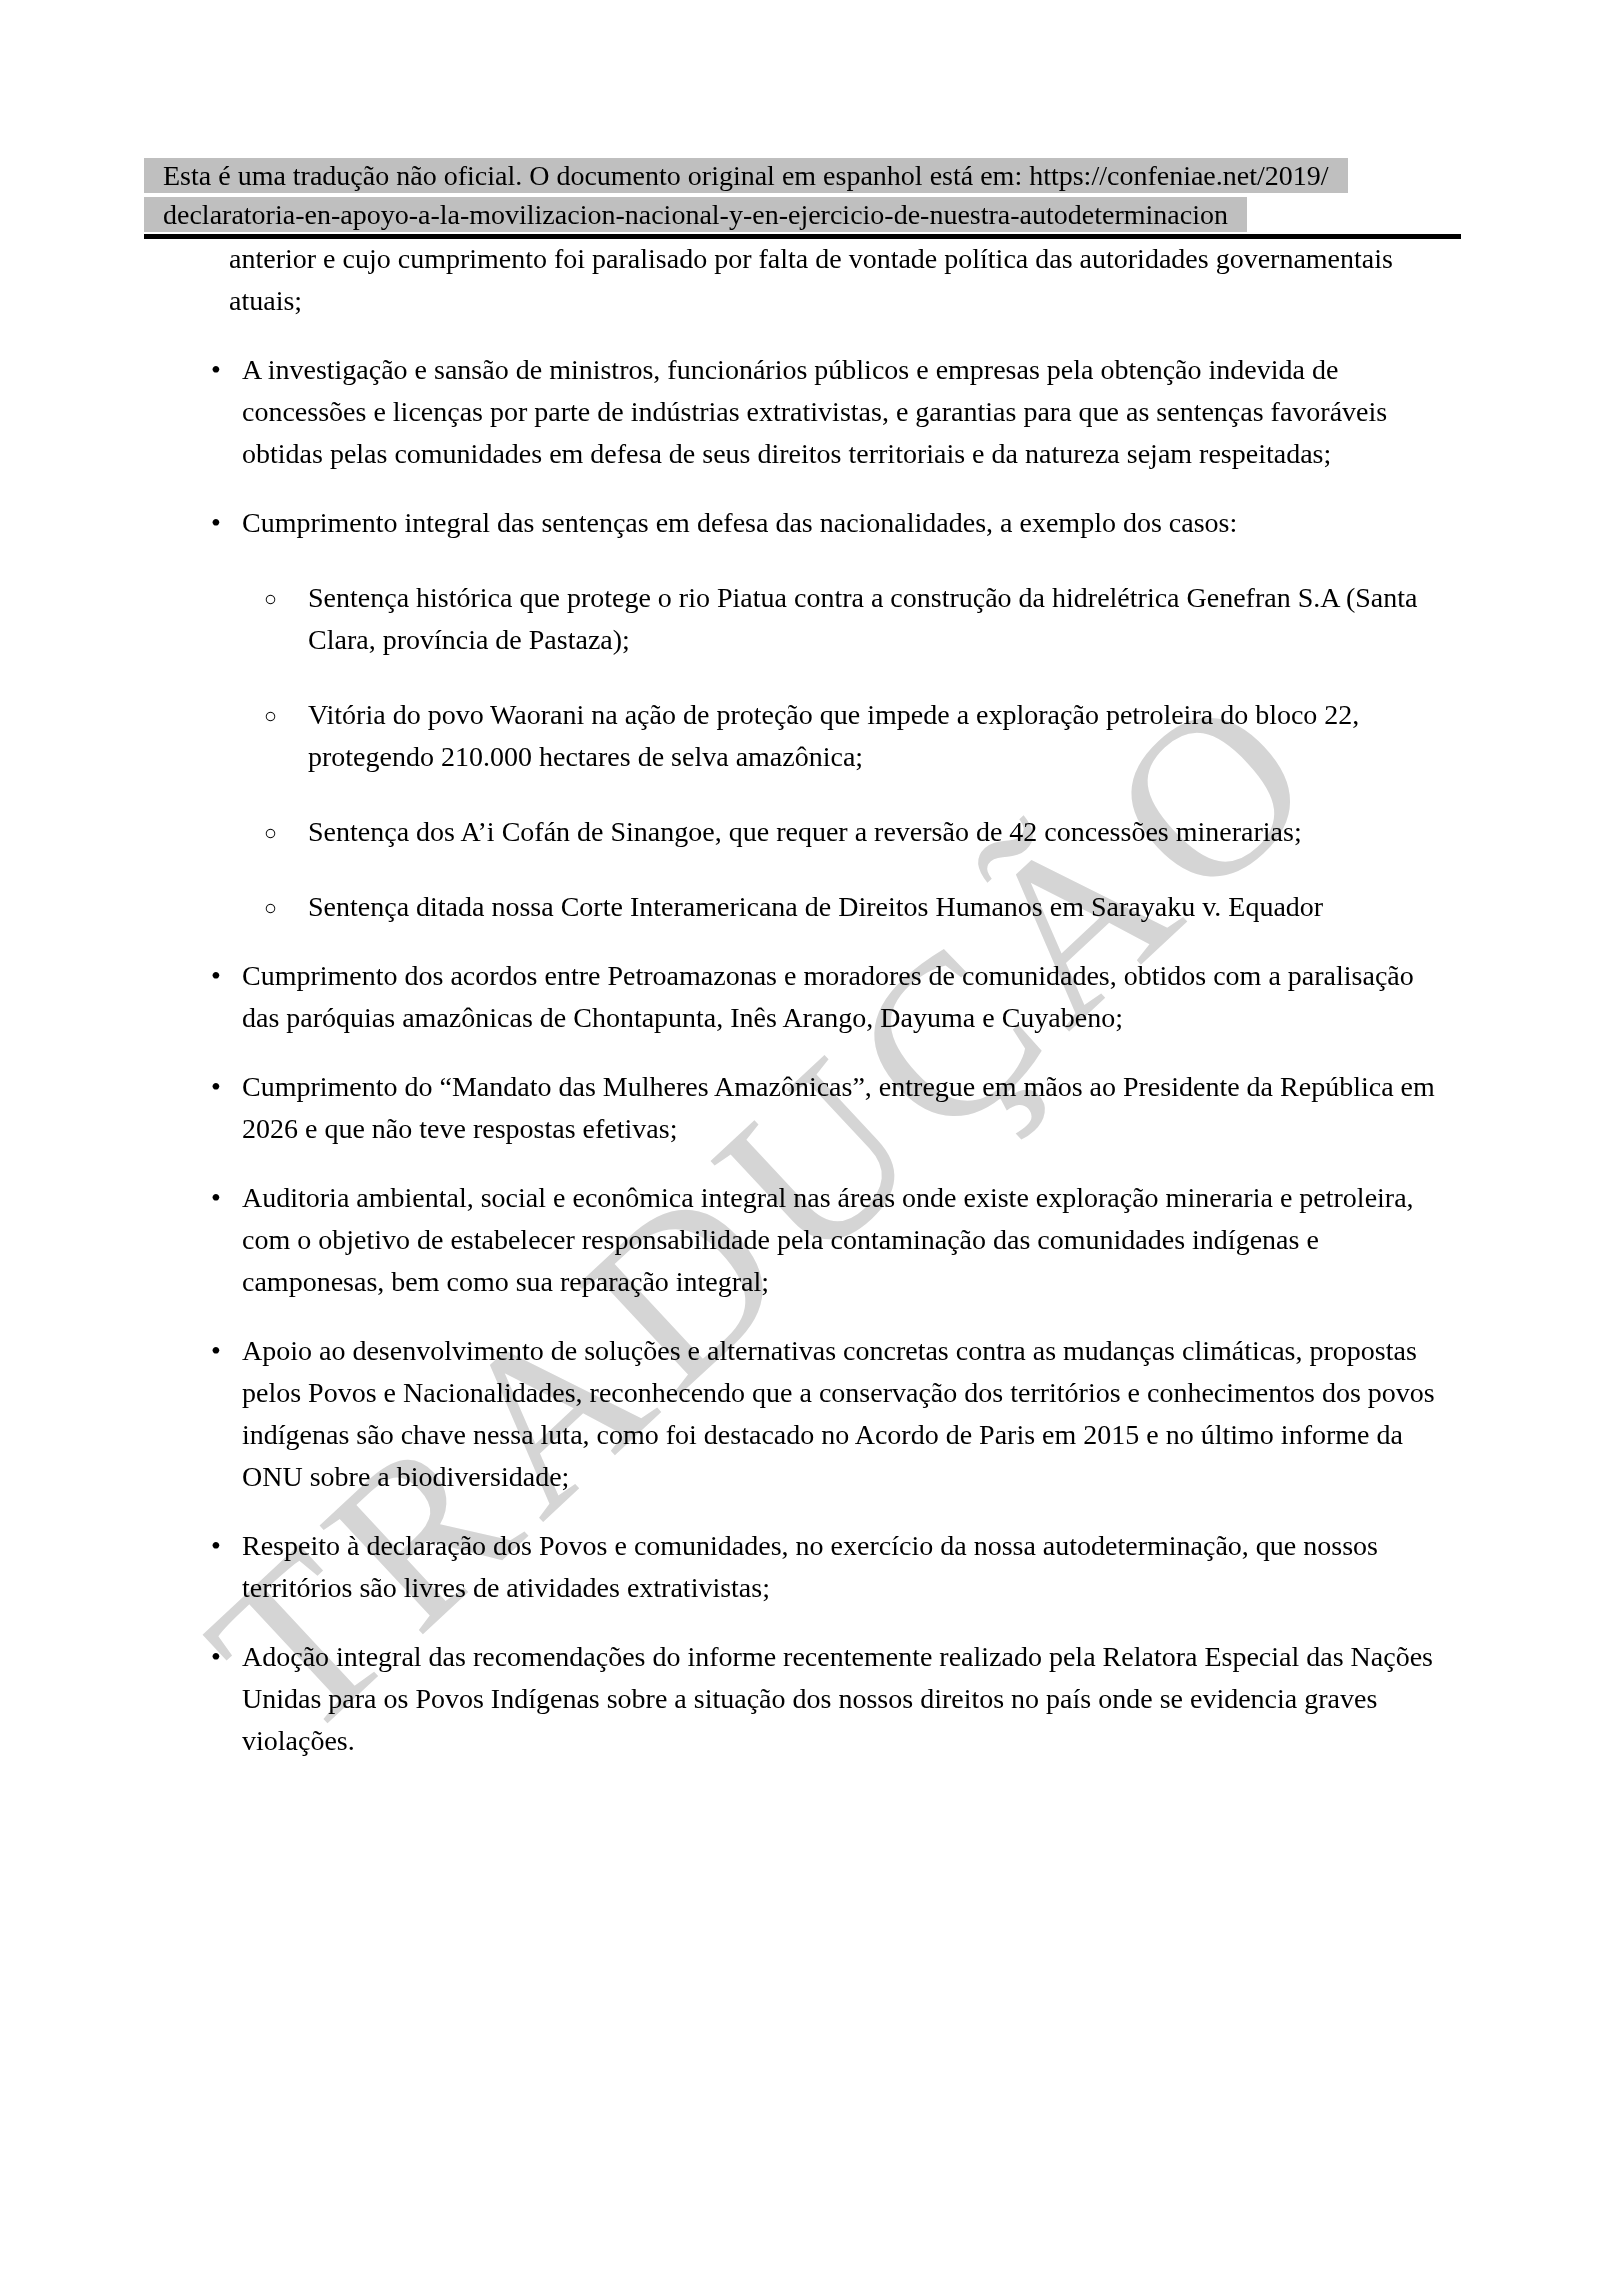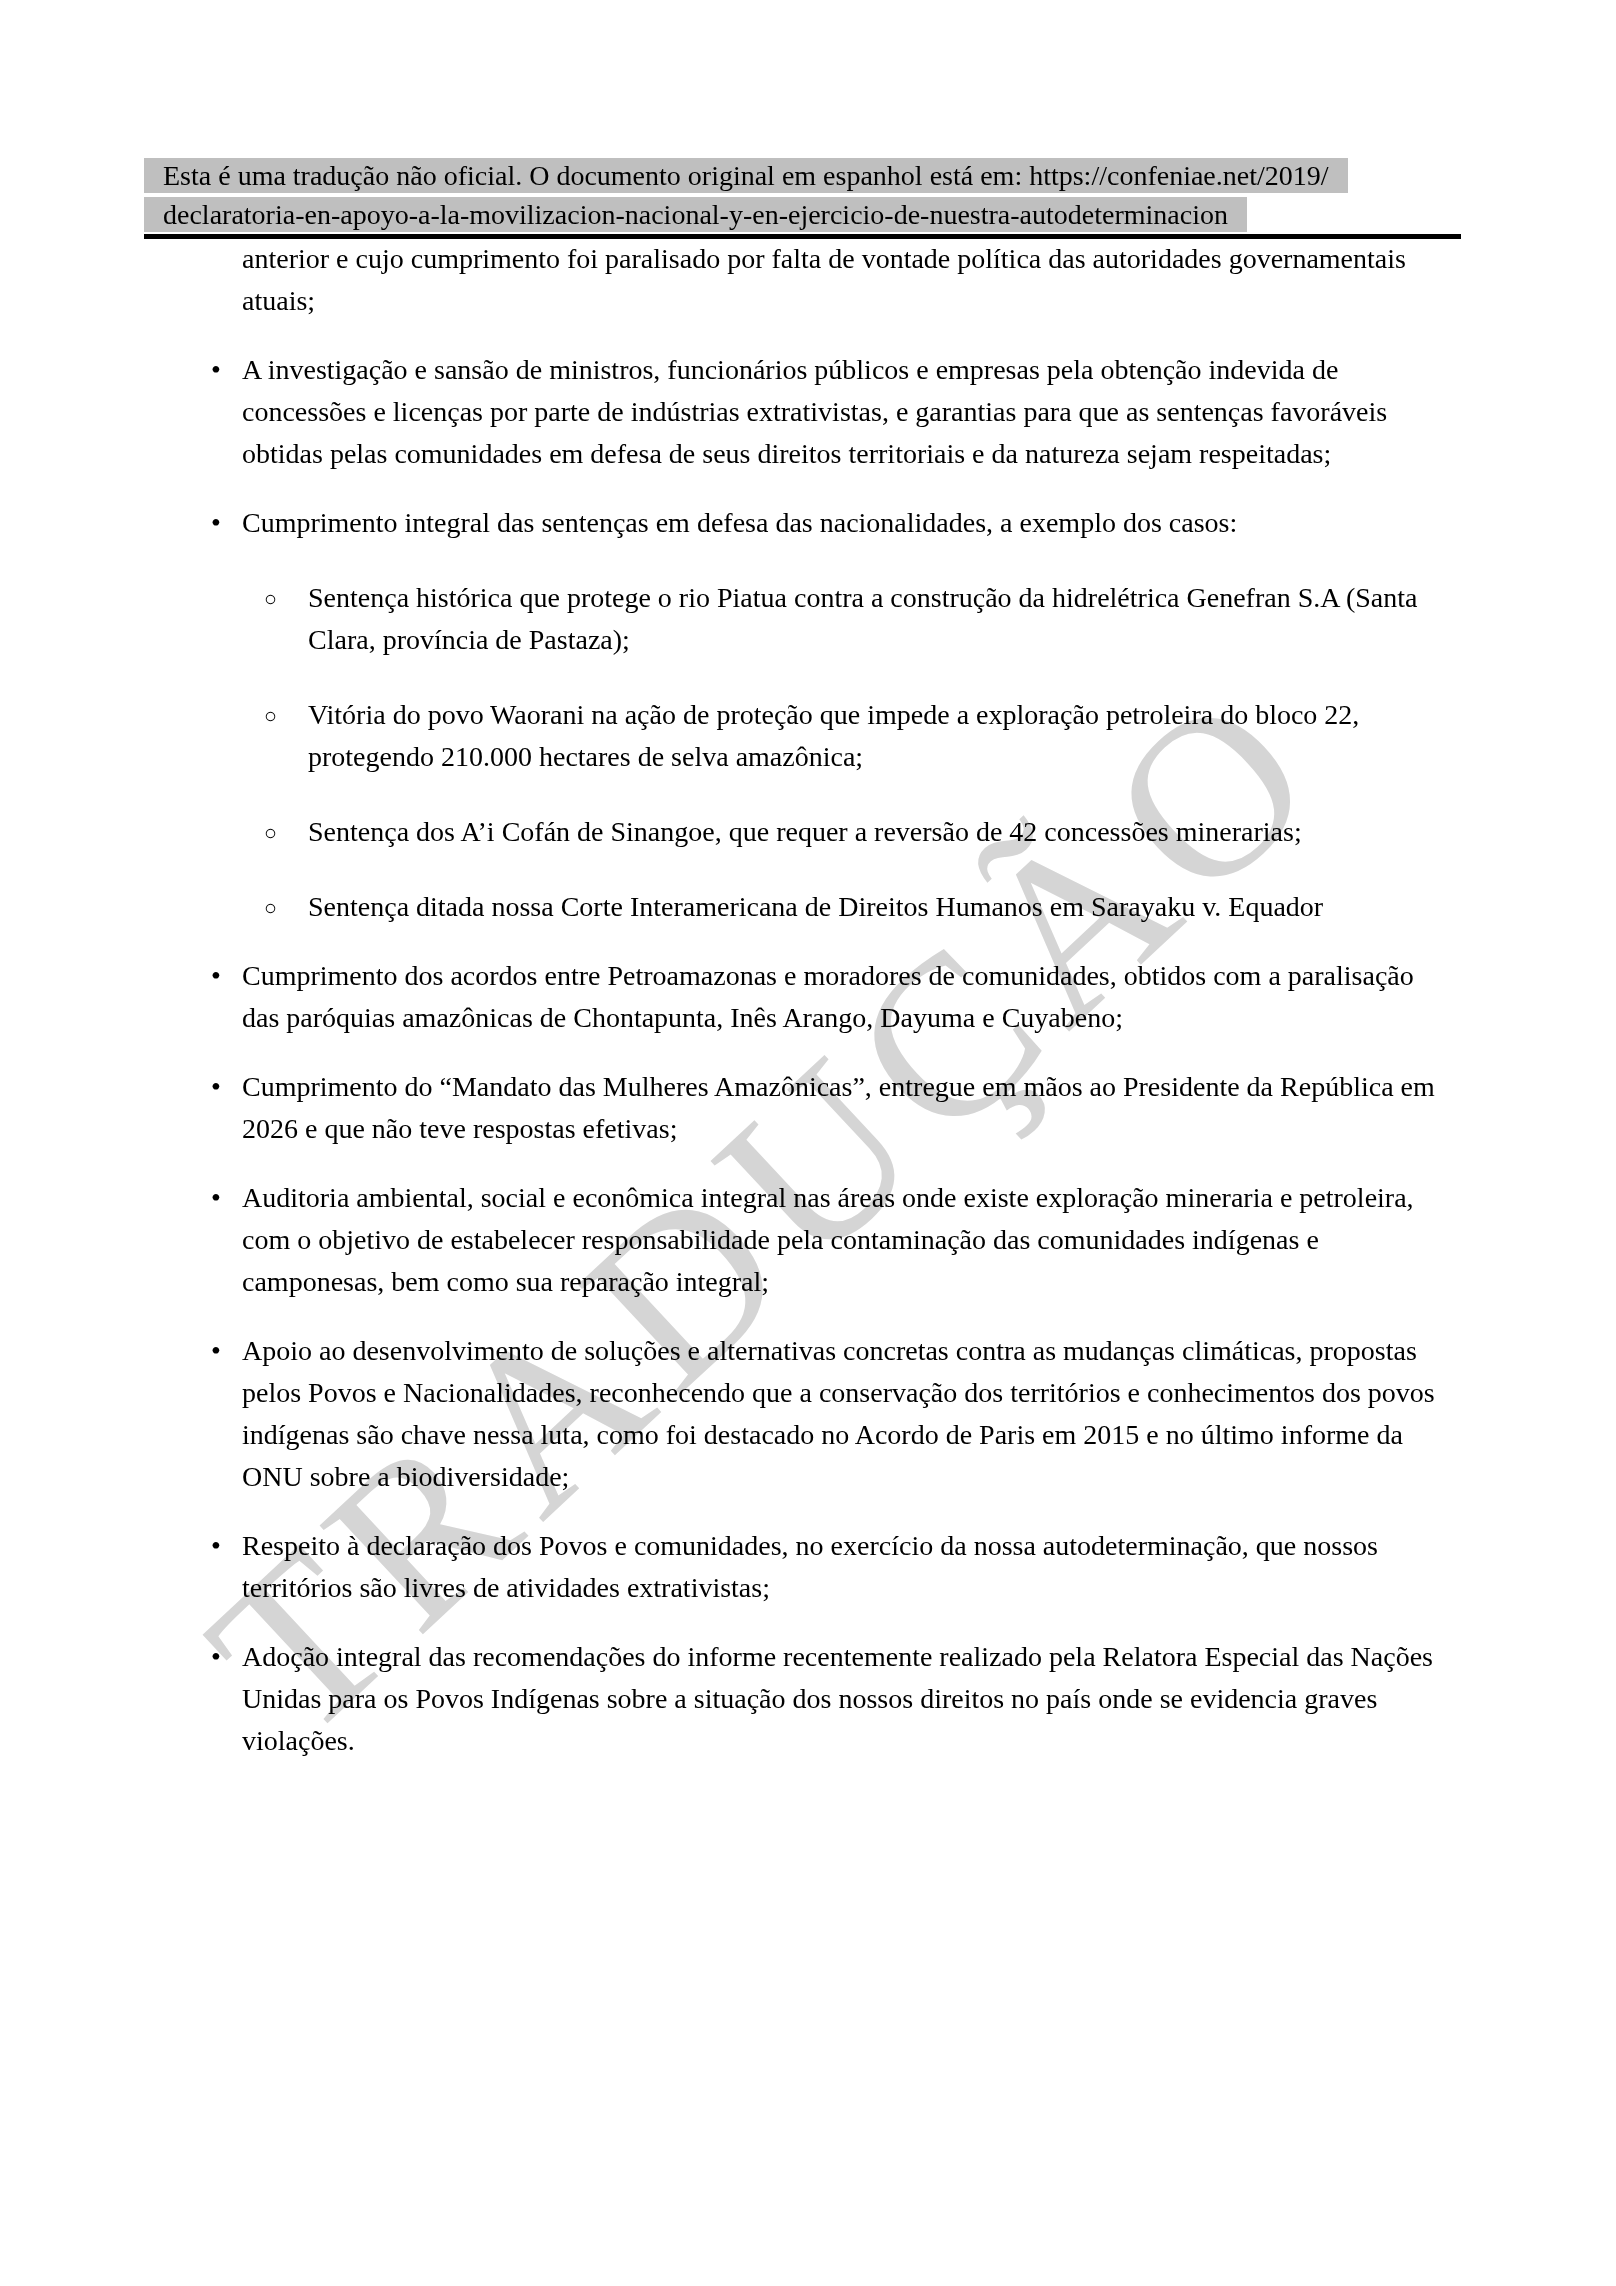--- a/index.html
+++ b/index.html
@@ -54,21 +54,21 @@
     position: absolute;
     left: 207px;
     top: 238px;
     width: 1248px;
     font-size: 28px;
     line-height: 42px;
     text-align: left;
   }
   .body .text { white-space: pre-wrap; }
   .intro {
-    margin: 0 0 0 35px;
+    margin: 0 0 0 22px;
   }
   .item {
     position: relative;
     padding-left: 35px;
     margin-top: 27px;
   }
   .item > .bullet {
     position: absolute;
     left: 3.9px;
     top: 0;

